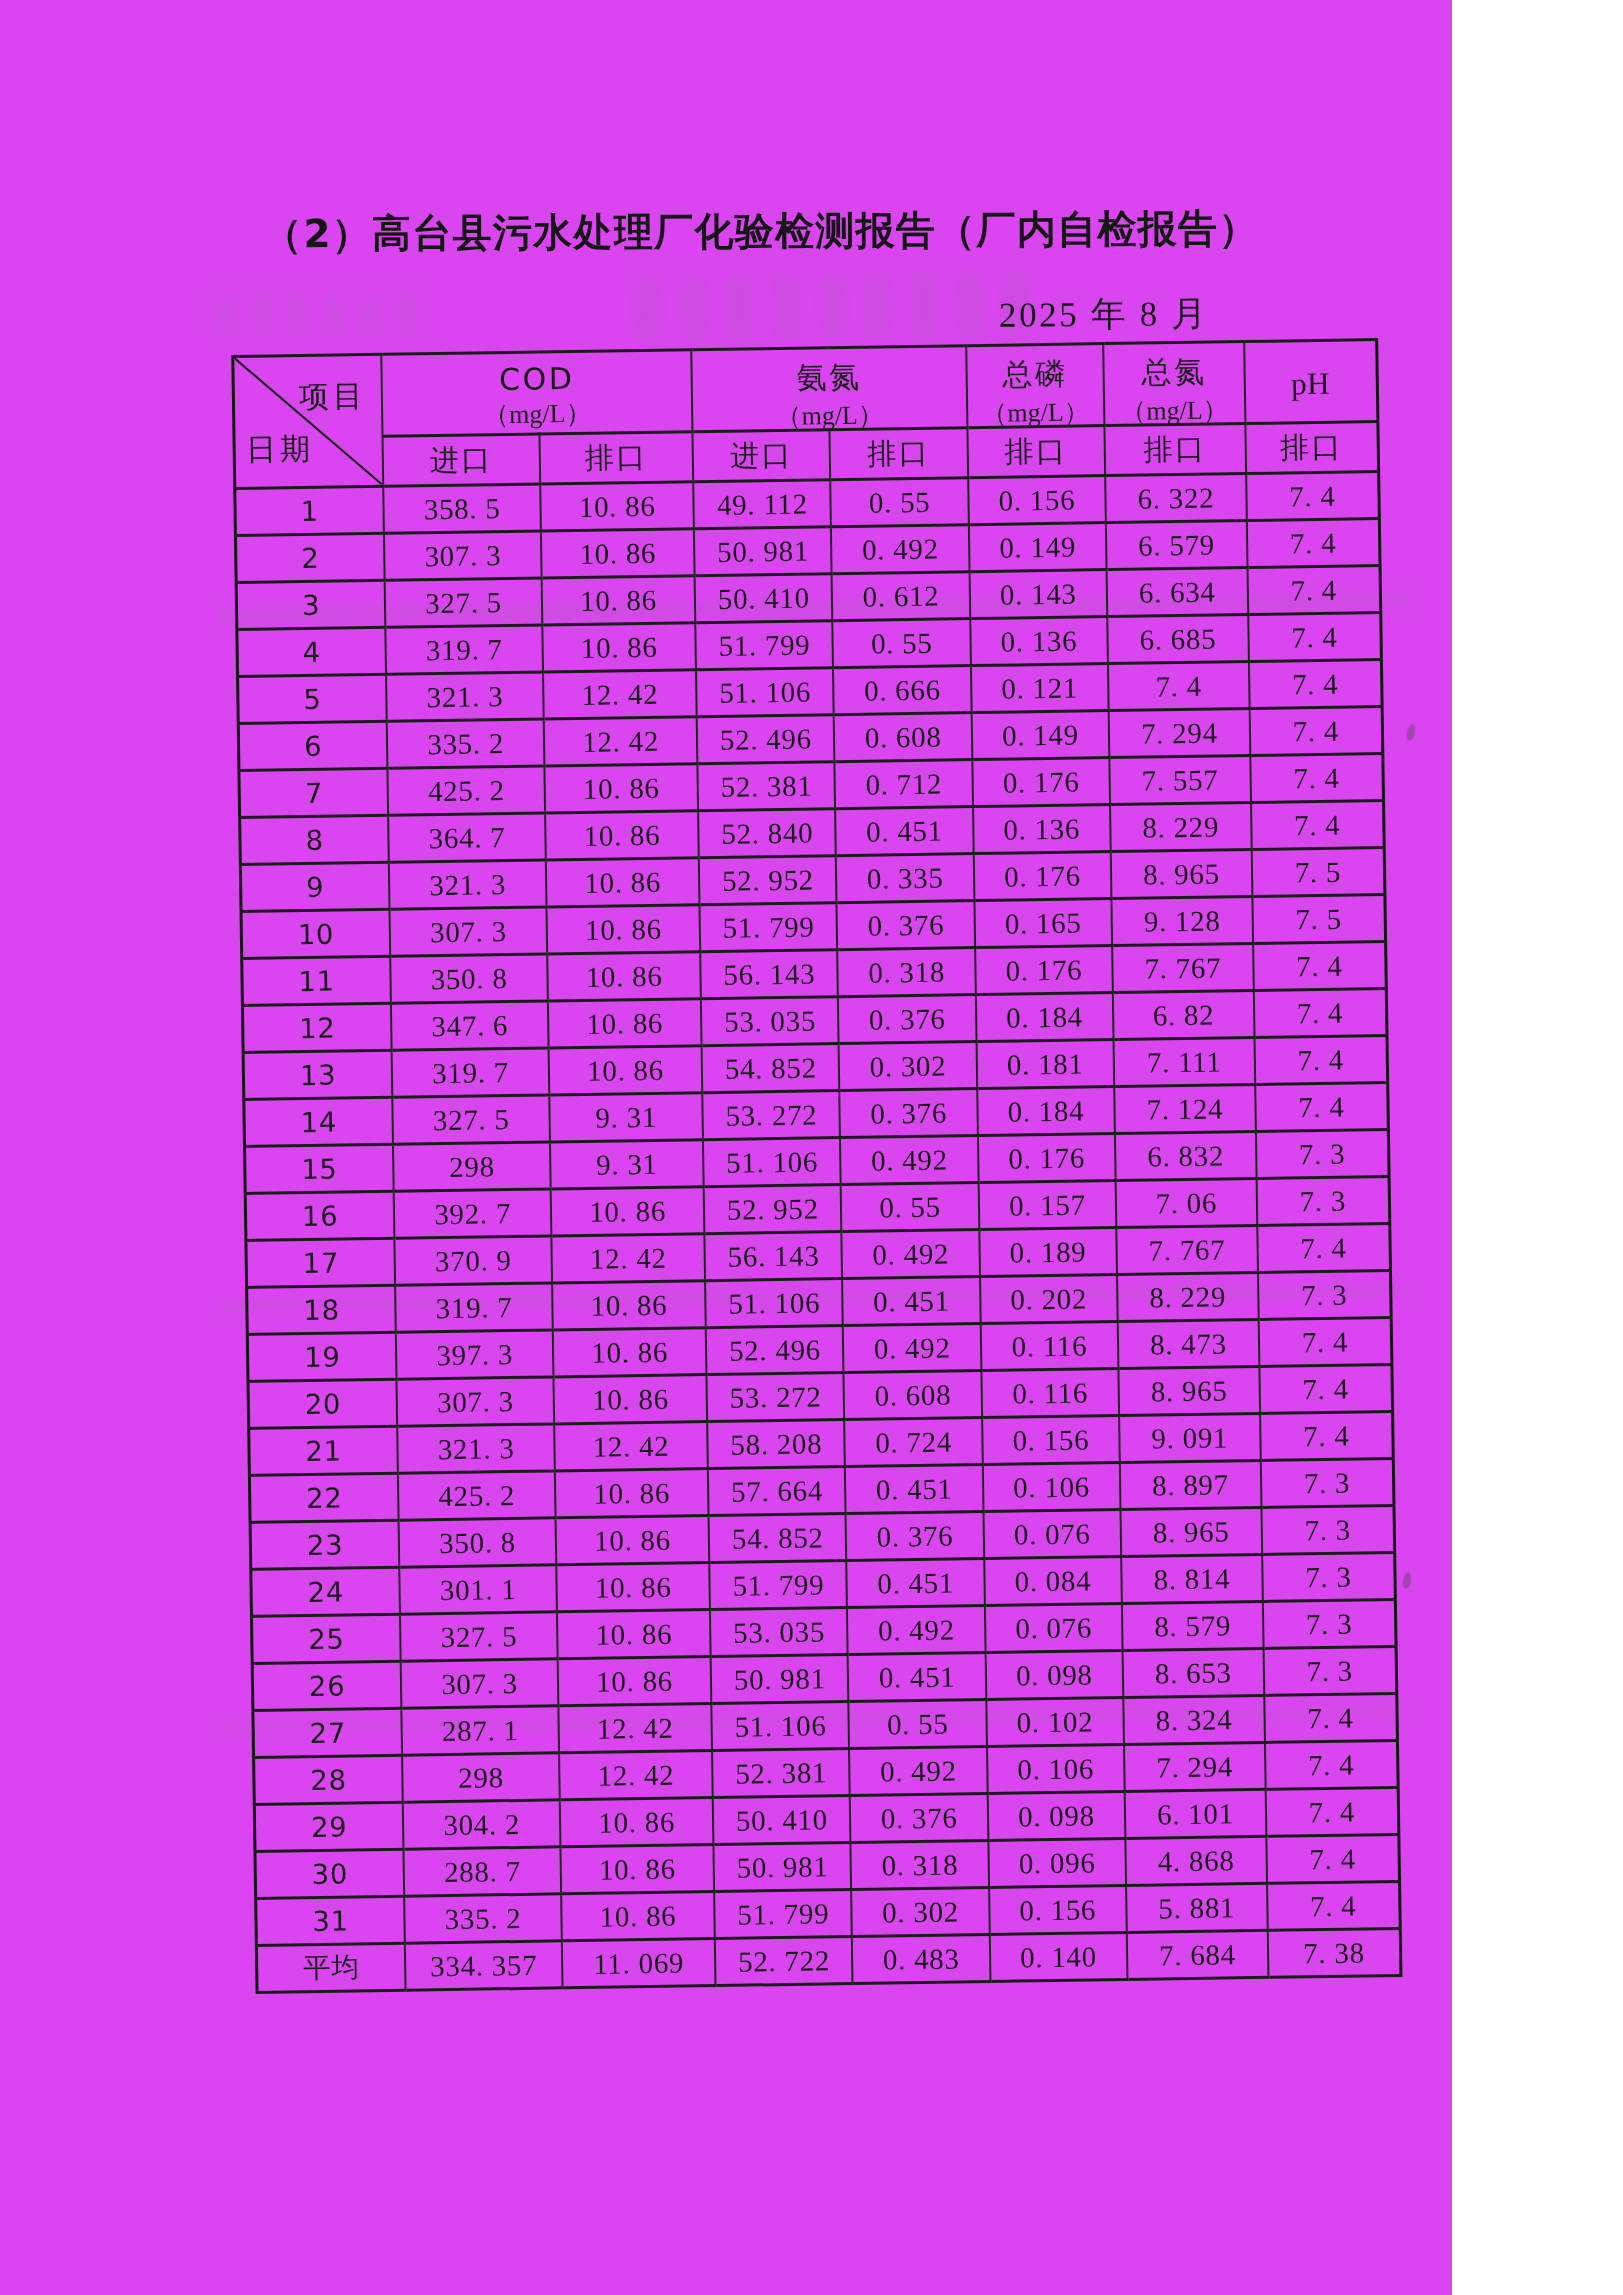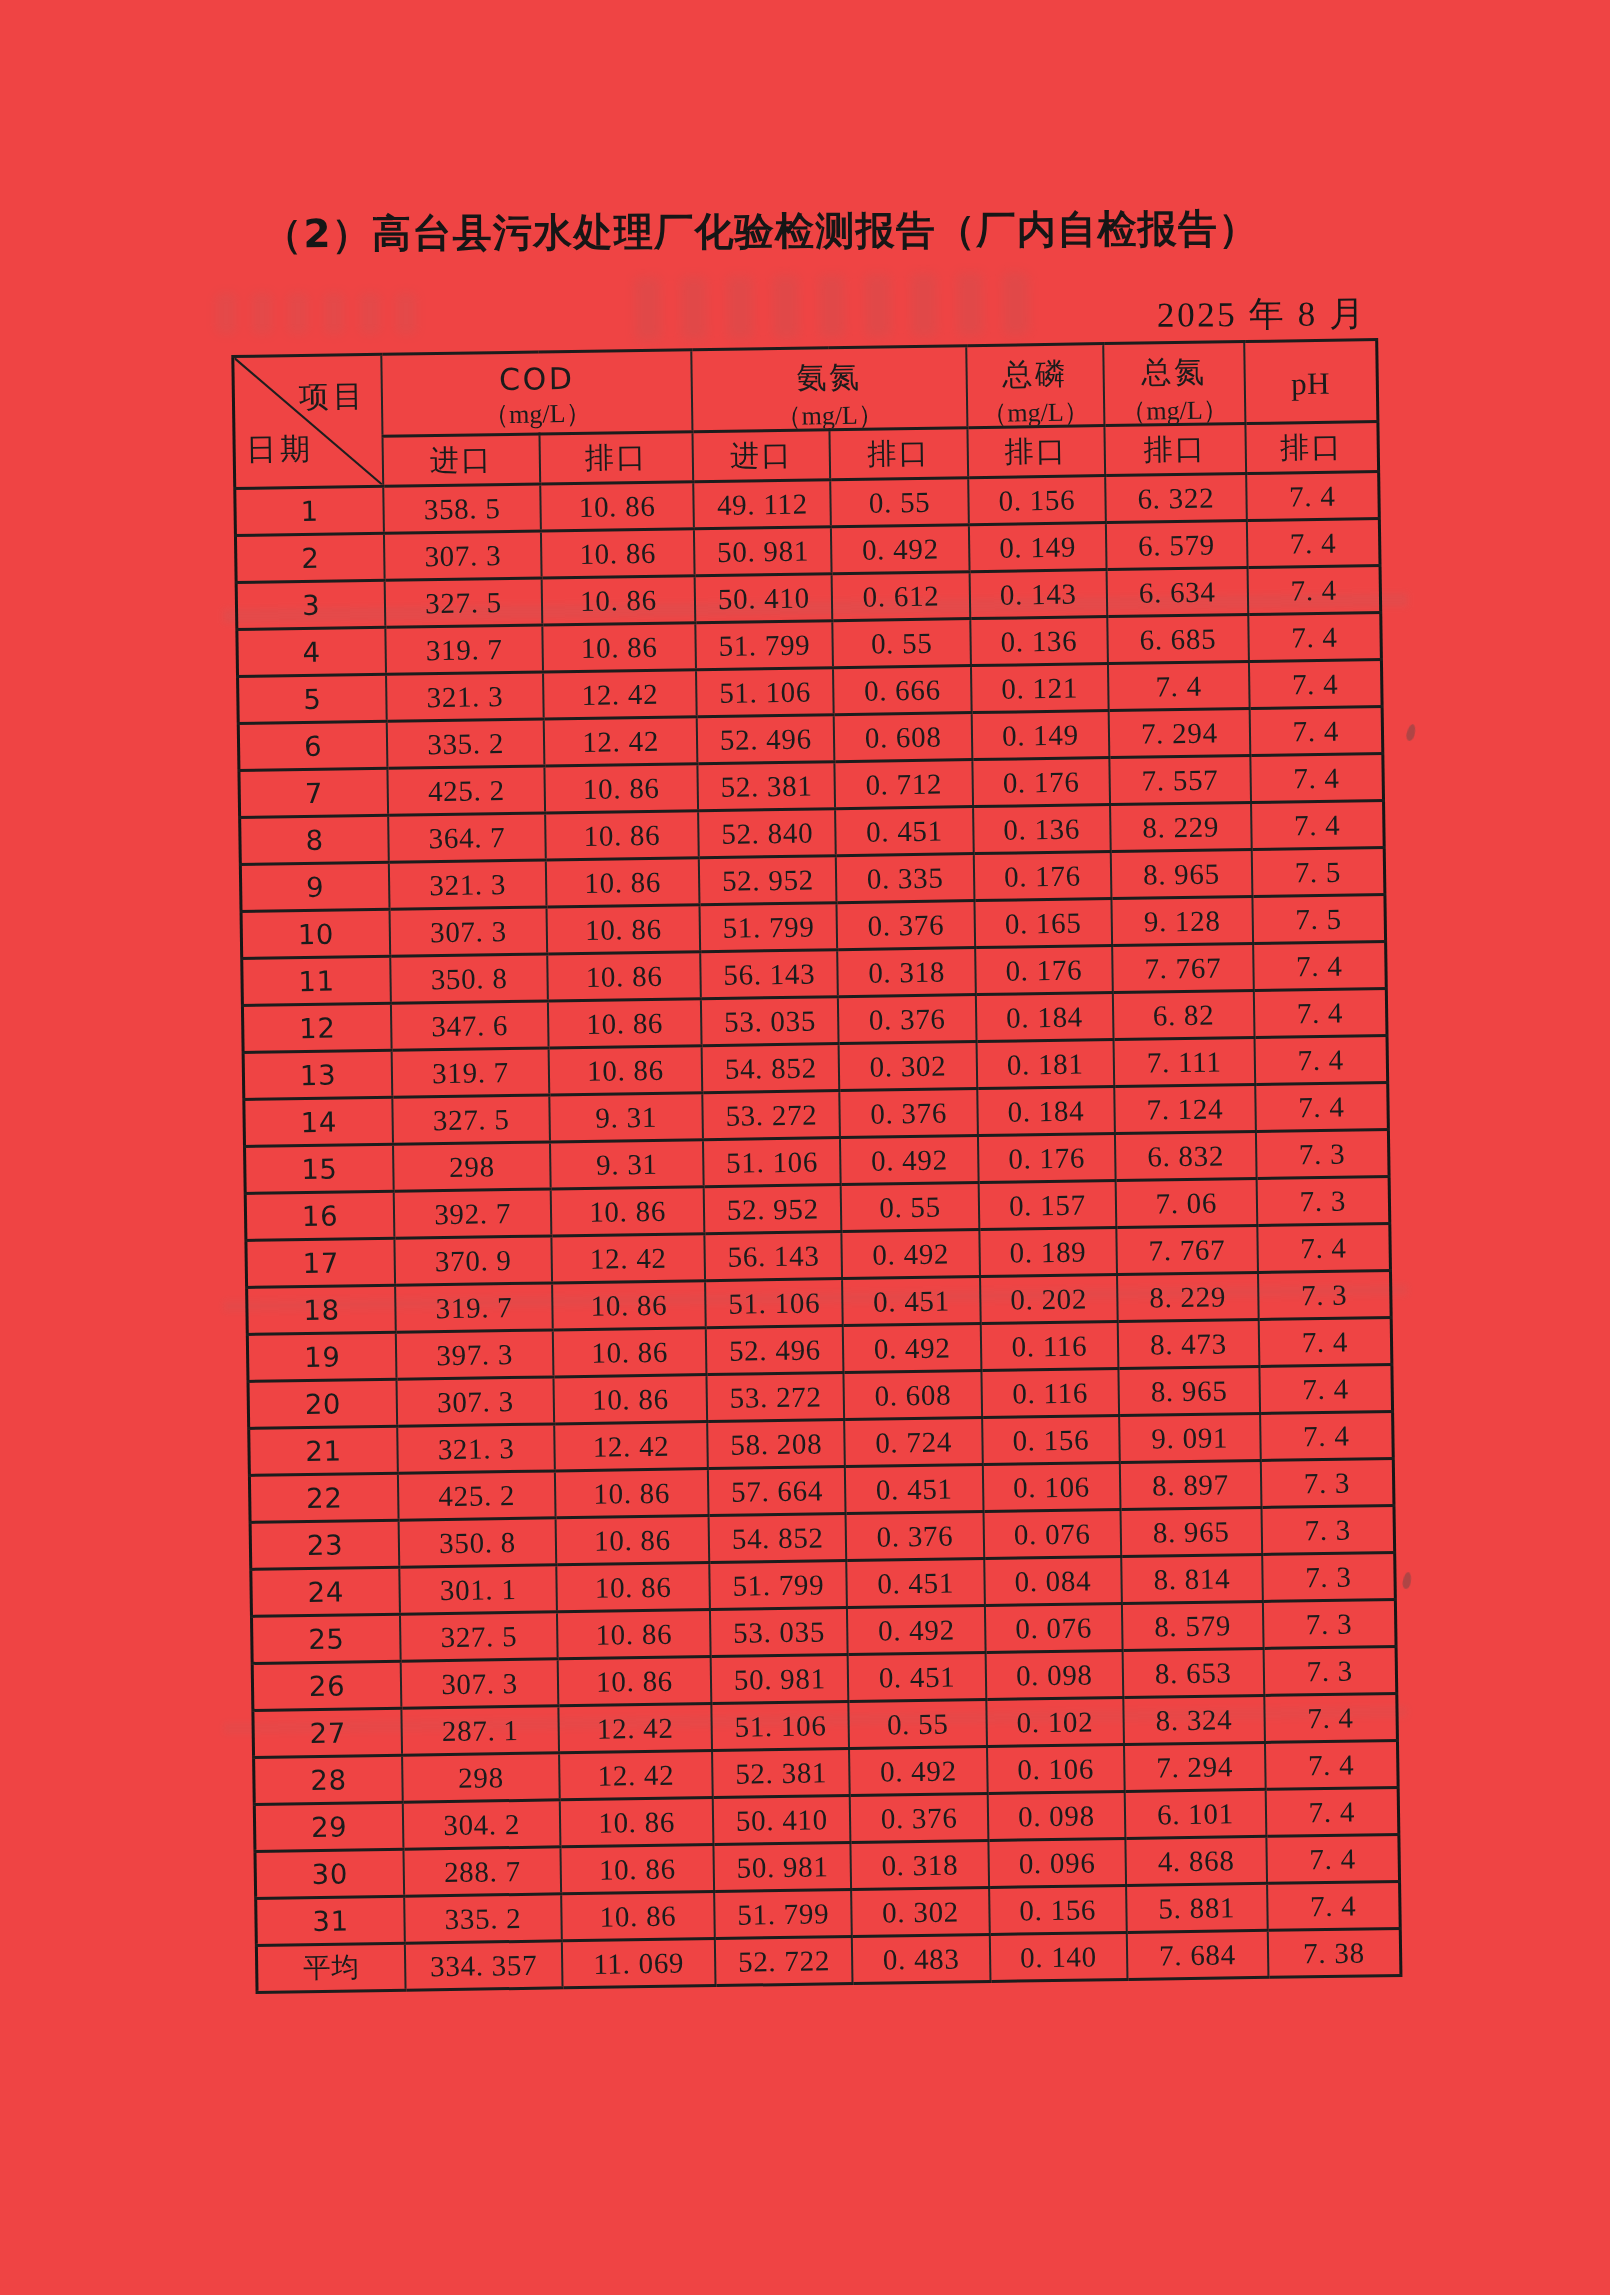--- a/index.html
+++ b/index.html
@@ -1,20 +1,20 @@
 <!DOCTYPE html>
 <html style="font-size:10.5px"><head>
 <meta charset="utf-8">
 <style>
   html, body { margin: 0; padding: 0; background: #ffffff; }
   #page {
     position: relative;
-    width: 1610px;
+    width: 1452px;
     height: 2295px;
-    background: #ef4444;
+    background: #d946ef;
     overflow: hidden;
     font-family: "Liberation Serif", "DejaVu Serif", serif;
     color: #1b1b1b;
   }
 
   
   .doc-title {
     position: absolute;
     left: 263px;
     top: 204px;

